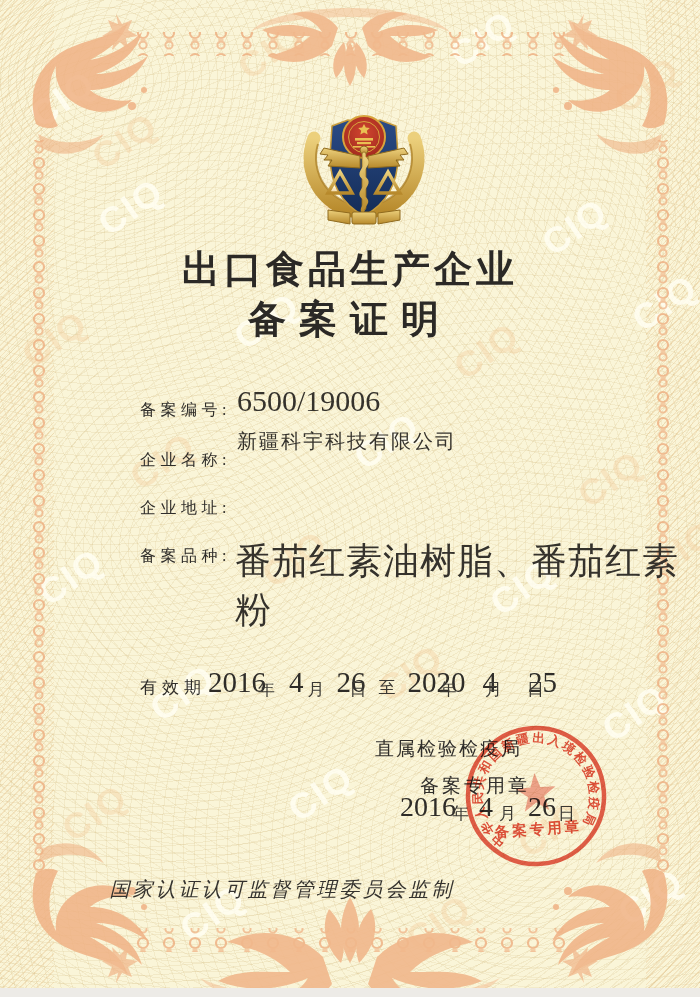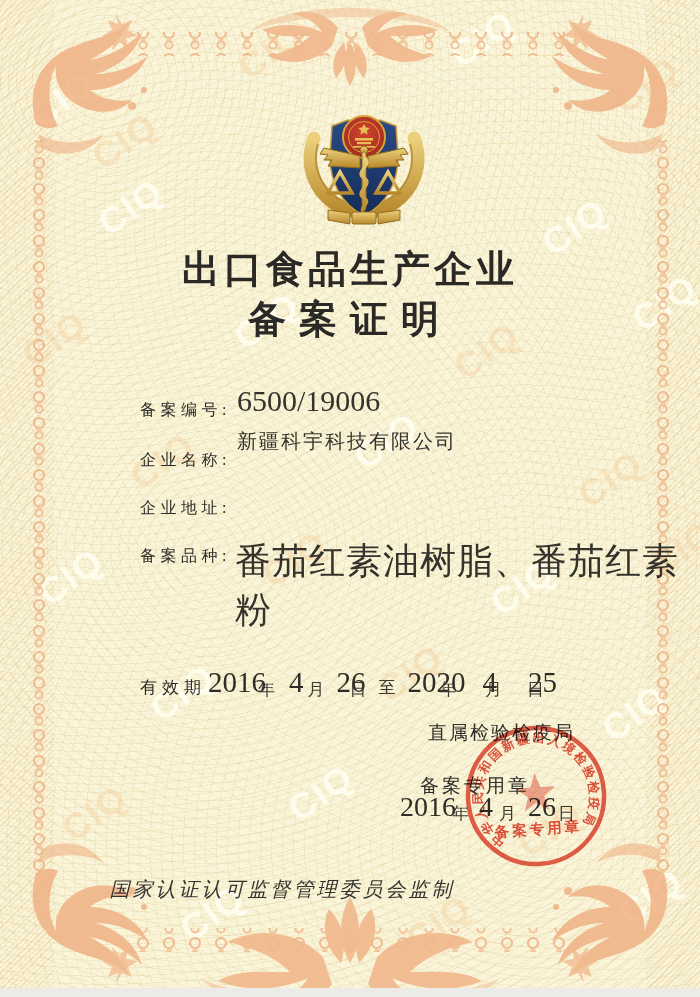--- a/index.html
+++ b/index.html
@@ -196,21 +196,21 @@
     <span class="unit" style="margin-left:-16px;">日</span>
     <span class="unit" style="margin-left:12px;top:1px;">至</span>
     <span class="num" style="margin-left:12px;">2020</span>
     <span class="unit" style="margin-left:-26px;">年</span>
     <span class="num" style="margin-left:26px;">4</span>
     <span class="unit" style="margin-left:-12px;">月</span>
     <span class="num" style="margin-left:26px;">25</span>
     <span class="unit" style="margin-left:-30px;">日</span>
   </div>
 
-  <div class="abs issuer" style="left:375px;top:720px;width:200px;text-align:right;font-size:19px;letter-spacing:2px;">直属检验检疫局</div>
+  <div class="abs issuer" style="left:375px;top:736px;width:200px;text-align:left;font-size:19px;letter-spacing:2px;">直属检验检疫局</div>
   <div class="abs issuer" style="left:375px;top:773px;width:200px;text-align:center;font-size:19px;letter-spacing:3px;">备案专用章</div>
   <div class="abs issuer" style="left:400px;top:791px;display:flex;align-items:baseline;white-space:nowrap;">
     <span class="num" style="font-size:28px;">2016</span>
     <span class="unit" style="margin-left:-4px;">年</span>
     <span class="num" style="font-size:28px;margin-left:10px;">4</span>
     <span class="unit" style="margin-left:6px;">月</span>
     <span class="num" style="font-size:28px;margin-left:12px;">26</span>
     <span class="unit" style="margin-left:2px;">日</span>
   </div>
 

